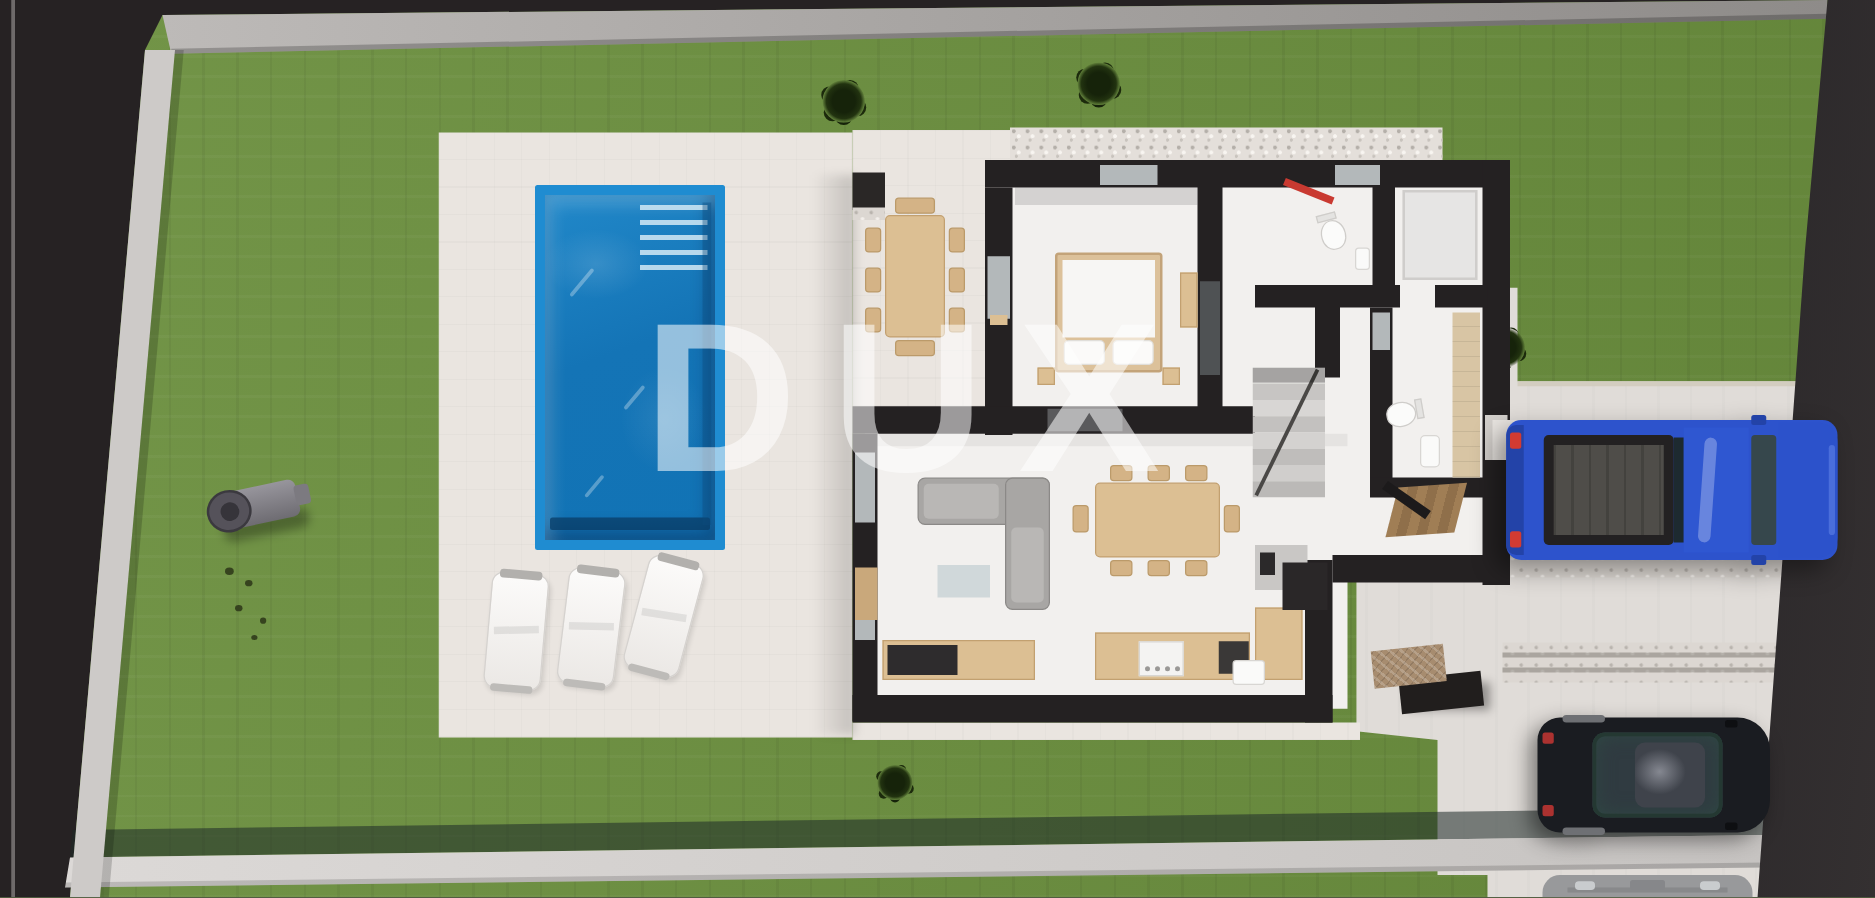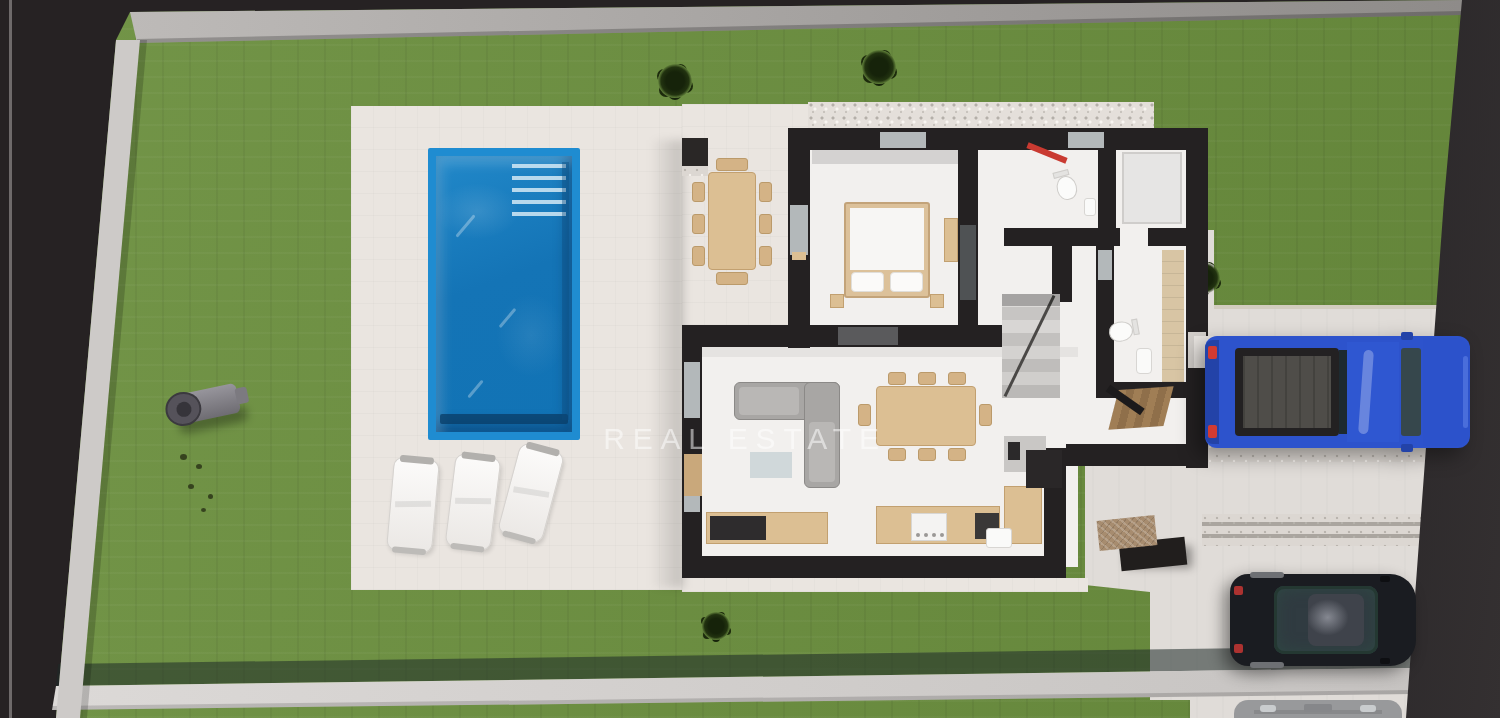--- a/index.html
+++ b/index.html
@@ -337,15 +337,15 @@
   </div>
 
   <div class="abs" style="left:1234px;top:700px;width:168px;height:18px;z-index:30;">
     <div class="abs" style="inset:0;background:var(--car_gray,#98999b);border-radius:14px 14px 0 0;"></div>
     <div class="abs" style="left:20px;top:10px;width:128px;height:4px;background:#7d7e80;opacity:.6;"></div>
     <div class="abs" style="left:26px;top:5px;width:16px;height:7px;background:#c9ccce;border-radius:3px;"></div>
     <div class="abs" style="left:126px;top:5px;width:16px;height:7px;background:#c9ccce;border-radius:3px;"></div>
     <div class="abs" style="left:70px;top:4px;width:28px;height:8px;background:#86878a;border-radius:2px;"></div>
   </div>
 
-  <div class="abs wm" style="left:572px;top:424px;width:346px;font-size:30px;font-weight:400;letter-spacing:.26em;color:rgba(255,255,255,.52);z-index:50;">REAL ESTATE</div>
+  <div class="abs wm" style="left:505px;top:234px;width:460px;font-size:170px;font-weight:700;letter-spacing:.16em;z-index:50;">DUX</div>
 
 </div>
 
 </body></html>

